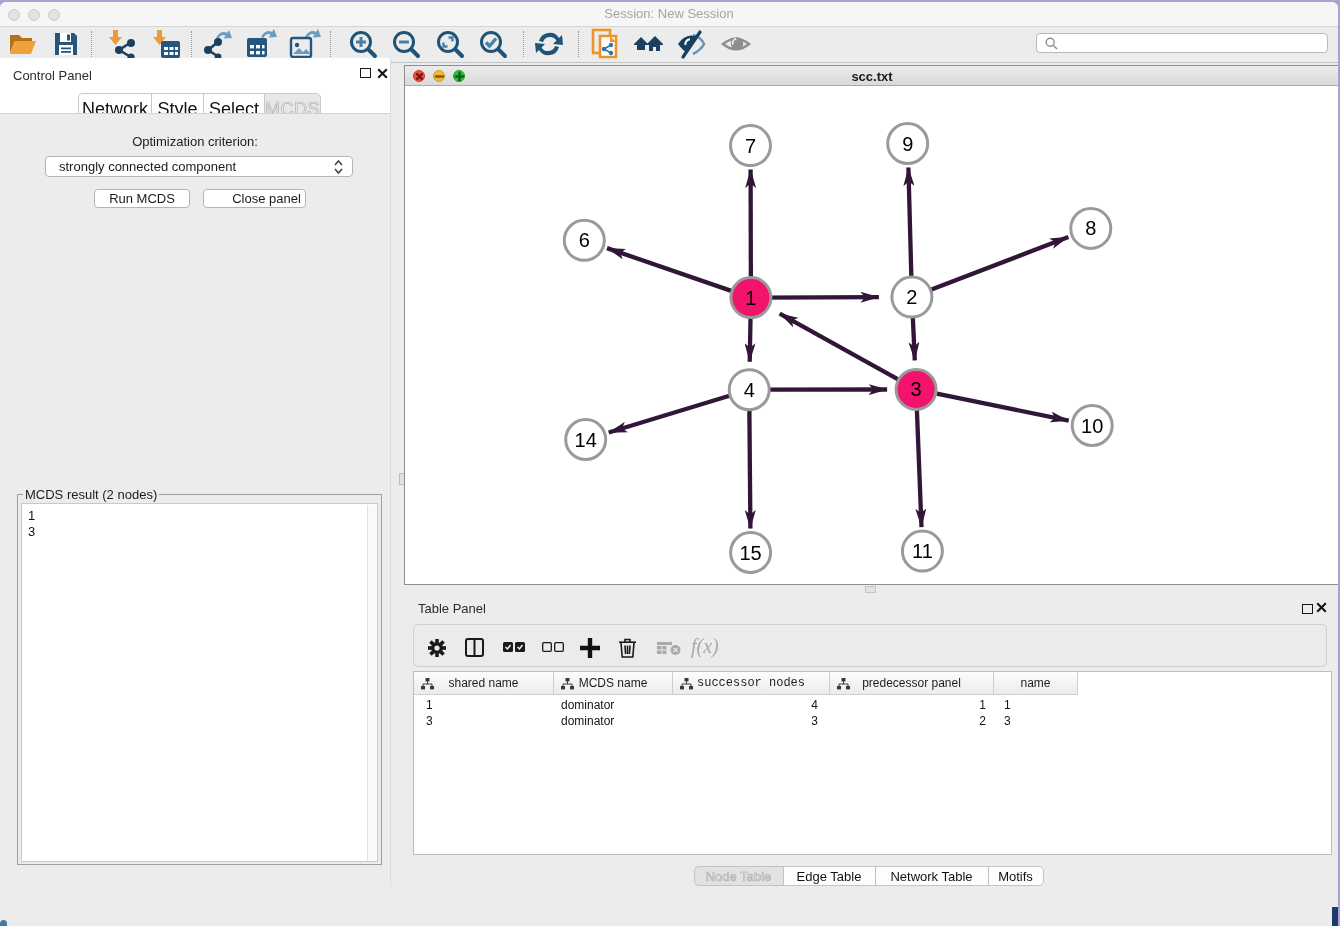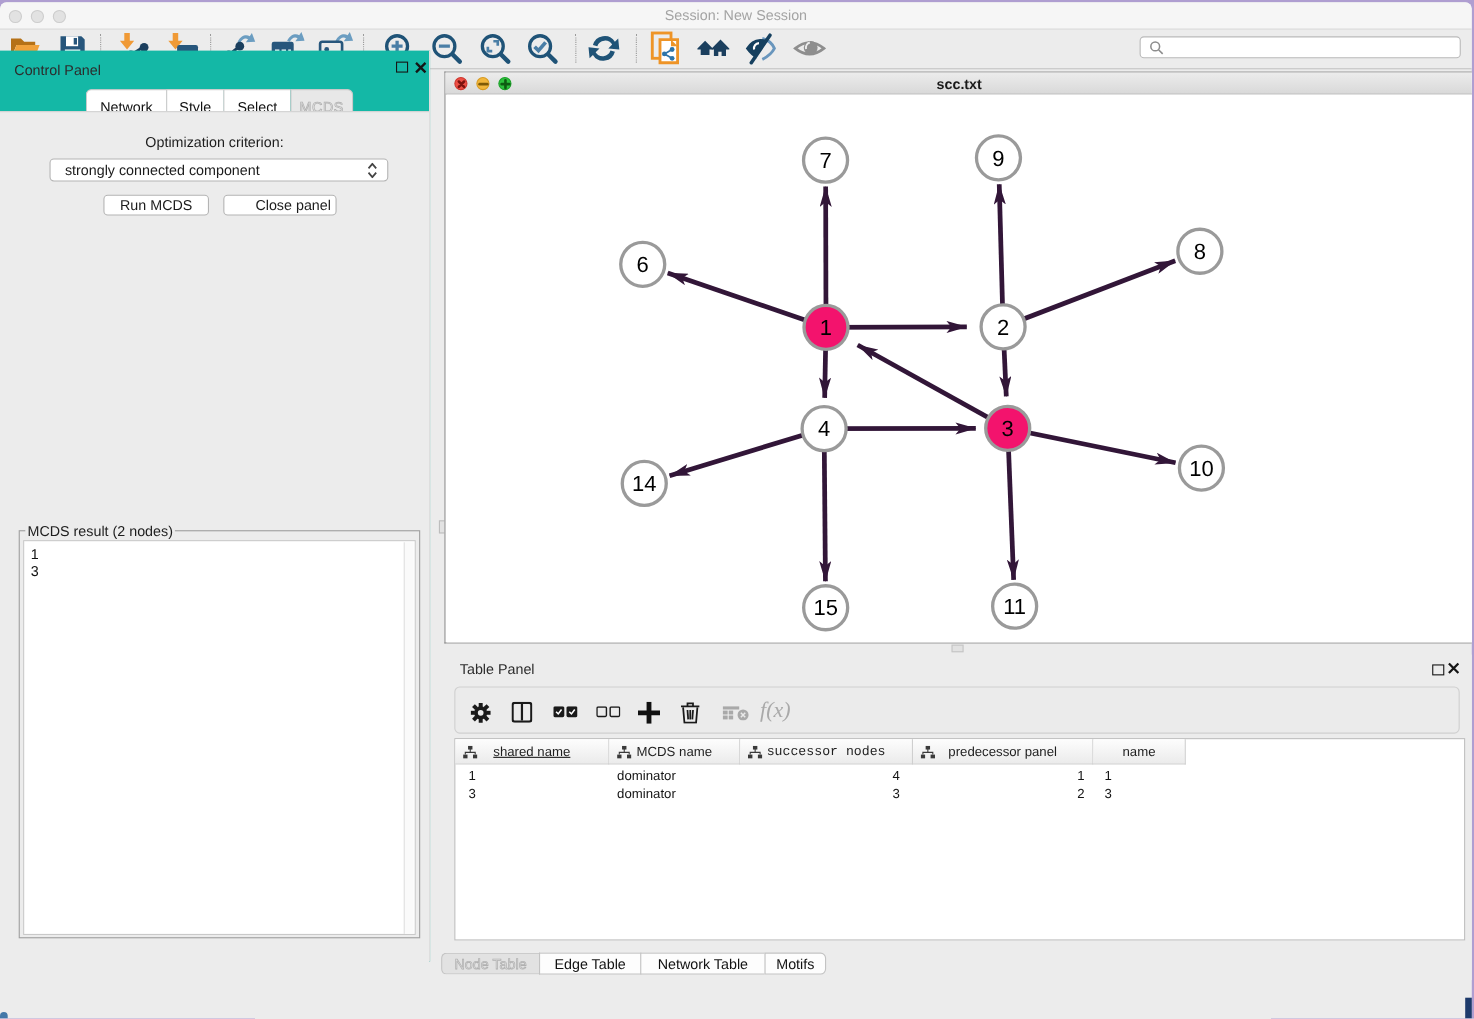--- a/index.html
+++ b/index.html
@@ -10,28 +10,28 @@
 #titlebar { position:absolute; left:0; top:0; width:100%; height:25px; background:#f6f6f6; border-bottom:1px solid #d4d4d4; }
 .tl { position:absolute; top:7px; width:12px; height:12px; border-radius:50%; background:#e2e2e2; border:1px solid #cdcdcd; }
 #titlebar .t1{left:8px;} #titlebar .t2{left:28px;} #titlebar .t3{left:48px;}
 #wtitle { position:absolute; top:4px; width:100%; text-align:center; font-size:13px; color:#a4a4a4; }
 
 #toolbar { position:absolute; left:0; top:25px; width:100%; height:36px; background:#ececec; border-bottom:1px solid #c4c4c4; }
 .tbi { position:absolute; top:1px; }
 .tbsep { position:absolute; top:4px; height:26px; border-left:1px dotted #9a9a9a; }
 #search { position:absolute; left:1036px; top:6px; width:292px; height:20px; background:#fff; border:1px solid #b9b9b9; border-radius:4px; }
 
-#cpanel { position:absolute; left:0; top:44px; width:391px; height:828px; background:#14b8a6; border-right:1px solid #dedede; }
+#cpanel { position:absolute; left:0; top:56px; width:391px; height:828px; background:#ffffff; border-right:1px solid #dedede; }
 .phead { font-size:13px; color:#2c2c2c; }
 #cpanel .phead { position:absolute; left:13px; top:10px; }
 .floatbtn { position:absolute; width:11px; height:10px; border:1.4px solid #151515; background:transparent; }
 .closex { position:absolute; }
 
 .tabrow { position:absolute; display:flex; }
-.tab { height:32px; font-size:13px; color:#111; background:#fff; border:1px solid #c9c9c9; border-right:none; display:flex; align-items:center; justify-content:center; }
+.tab { height:32px; font-size:18px; color:#111; background:#fff; border:1px solid #c9c9c9; border-right:none; display:flex; align-items:center; justify-content:center; }
 .tab.first { border-radius:5px 0 0 5px; }
 .tab.sel { background:#e8e8e8; border:1px solid #c9c9c9; border-radius:0 5px 5px 0; color:#f2f2f2; -webkit-text-stroke:0.7px #b0b0b0; letter-spacing:0.5px; }
 #cptabs { left:78px; top:35px; }
 #cpbody { position:absolute; left:0px; top:55px; width:390px; height:774px; border-top:1px solid #d2d2d2; background:#ececec; }
 #optlabel { position:absolute; left:0; top:20px; width:390px; text-align:center; font-size:13px; color:#1d1d1d; }
 #optsel { position:absolute; left:45px; top:42px; width:308px; height:21px; background:#fff; border:1px solid #b4b4b4; border-radius:4px; font-size:13px; color:#1b1b1b; line-height:19px; padding-left:13px; }
 .btn { position:absolute; height:19px; background:#fff; border:1px solid #b4b4b4; border-radius:4px; font-size:13px; color:#1b1b1b; text-align:center; line-height:17px; }
 #runbtn { left:94px; top:75px; width:96px; }
 #closebtn { left:203px; top:75px; width:103px;padding-left:24px; }
 
@@ -47,21 +47,21 @@
 #netcanvas { position:absolute; left:1px; top:20px; width:933px; height:498px; background:#fff; }
 
 #tpanel { position:absolute; left:404px; top:593px; width:935px; height:296px; background:#ececec; }
 #tpanel .phead { position:absolute; left:14px; top:6px; }
 #ttoolbar { position:absolute; left:9px; top:29px; width:914px; height:43px; border:1px solid #cfcfcf; border-radius:5px; background:#ebebeb; }
 #ttable { position:absolute; left:9px; top:76px; width:919px; height:184px; background:#fff; border:1px solid #bdbdbd; }
 .thead { position:absolute; top:0; height:23px; background:linear-gradient(#fdfdfd,#ebebeb); border-right:1px solid #cfcfcf; border-bottom:1px solid #cfcfcf; font-size:12px; color:#1e1e1e; text-align:center; line-height:22px; }
 .trow { position:absolute; font-size:12px; color:#141414; height:16px; line-height:16px; }
 .hicon { position:absolute; top:6px; }
 
-#btabs { position:absolute; left:-3px; top:271px; width:935px; display:flex; }
+#btabs { position:absolute; left:-3px; top:271px; width:935px; display:flex; justify-content:center; }
 .btab { height:20px; background:#fdfdfd; border:1px solid #c3c3c3; border-right:none; font-size:13px; color:#111; display:flex; align-items:center; justify-content:center; }
 .btab.first { border-radius:5px 0 0 5px; }
 .btab.last { border-right:1px solid #c3c3c3; border-radius:0 5px 5px 0; }
 .btab.sel { background:#e2e2e2; color:#f0f0f0; -webkit-text-stroke:0.7px #b0b0b0; }
 
 #statusbar { position:absolute; left:0; top:889px; width:1338px; height:33px; background:#ececec; border-top:1px solid #c4c4c4; }
 #listbtn { position:absolute; left:10px; top:9px; width:28px; height:18px; background:#fdfdfd; border:1px solid #b9b9b9; }
 #membtn { position:absolute; left:1254px; top:6px; width:75px; height:23px; background:#f6f6f6; border:1px solid #a9a9a9; font-size:12px; color:#111; }
 </style>
 </head>
@@ -364,21 +364,21 @@
             <rect x="5.5" y="4" width="4" height="3.5"></rect>
             <rect x="0" y="8.5" width="4.5" height="3.5"></rect>
             <rect x="5.5" y="8.5" width="4" height="3.5"></rect>
             <circle cx="18.5" cy="8" r="5"></circle>
           </g>
           <path d="M16.5 6 l4 4 M20.5 6 l-4 4" stroke="#e9e9e9" stroke-width="1.4"></path>
         </svg>
       <div style="position:absolute;left:277px;top:10px;font-family:'Liberation Serif',serif;font-style:italic;font-size:20px;color:#a9a9a9;">f(x)</div>
     </div>
     <div id="ttable">
-      <div class="thead" style="left:0; width:140px;text-decoration:underline;">shared name</div>
+      <div class="thead" style="left:0; width:140px;">shared name</div>
       <div class="thead" style="left:140px; width:119px;">MCDS name</div>
       <div class="thead" style="left:259px; width:157px;font-family:Liberation Mono, monospace;">successor nodes</div>
       <div class="thead" style="left:416px; width:164px;">predecessor panel</div>
       <div class="thead" style="left:580px; width:84px;">name</div>
       <svg class="hicon" style="left:7px;" width="13" height="12" viewBox="0 0 13 12">
           <g fill="#3a3a3a">
             <rect x="4.5" y="0" width="4" height="3.4"></rect>
             <rect x="0" y="8" width="4" height="3.4"></rect>
             <rect x="9" y="8" width="4" height="3.4"></rect>
             <path d="M6.5 3 v3 M2 8 V6 h9 v2" stroke="#3a3a3a" fill="none" stroke-width="1"></path>

